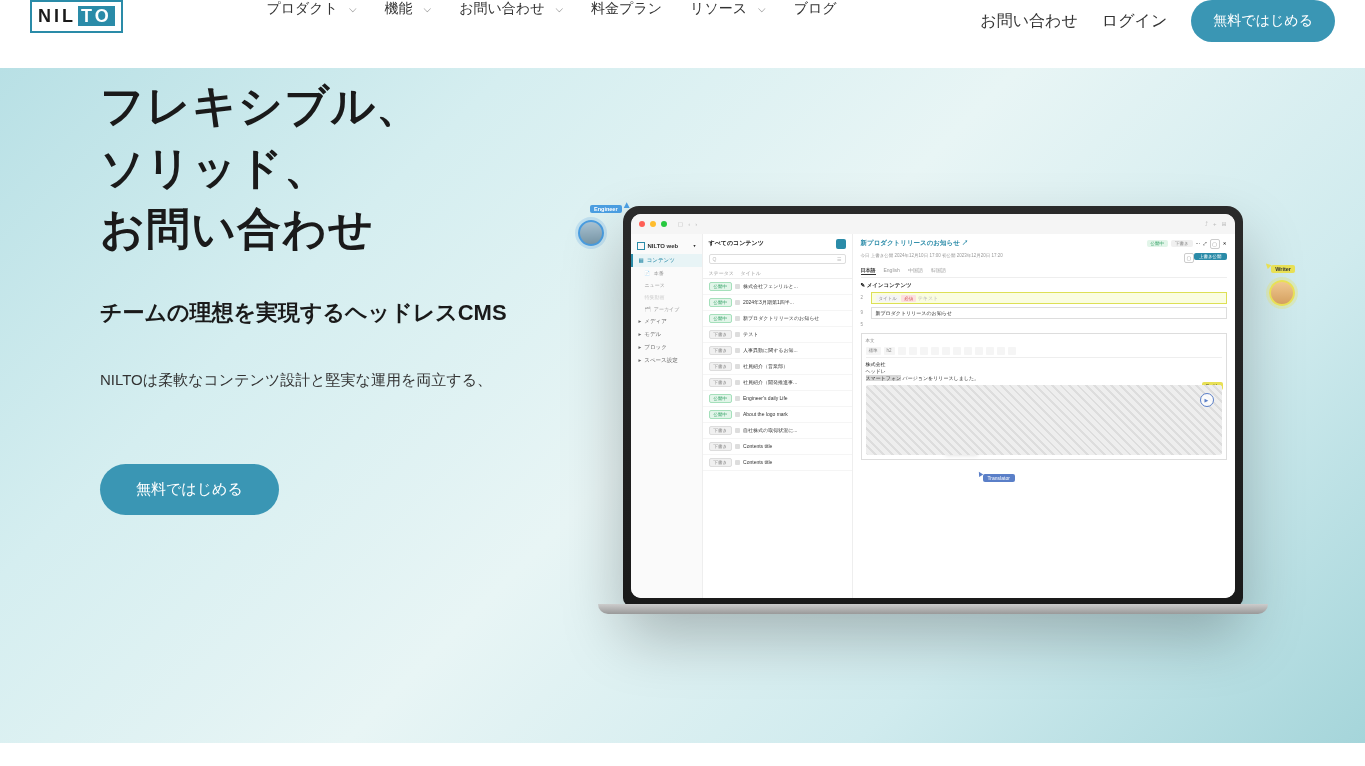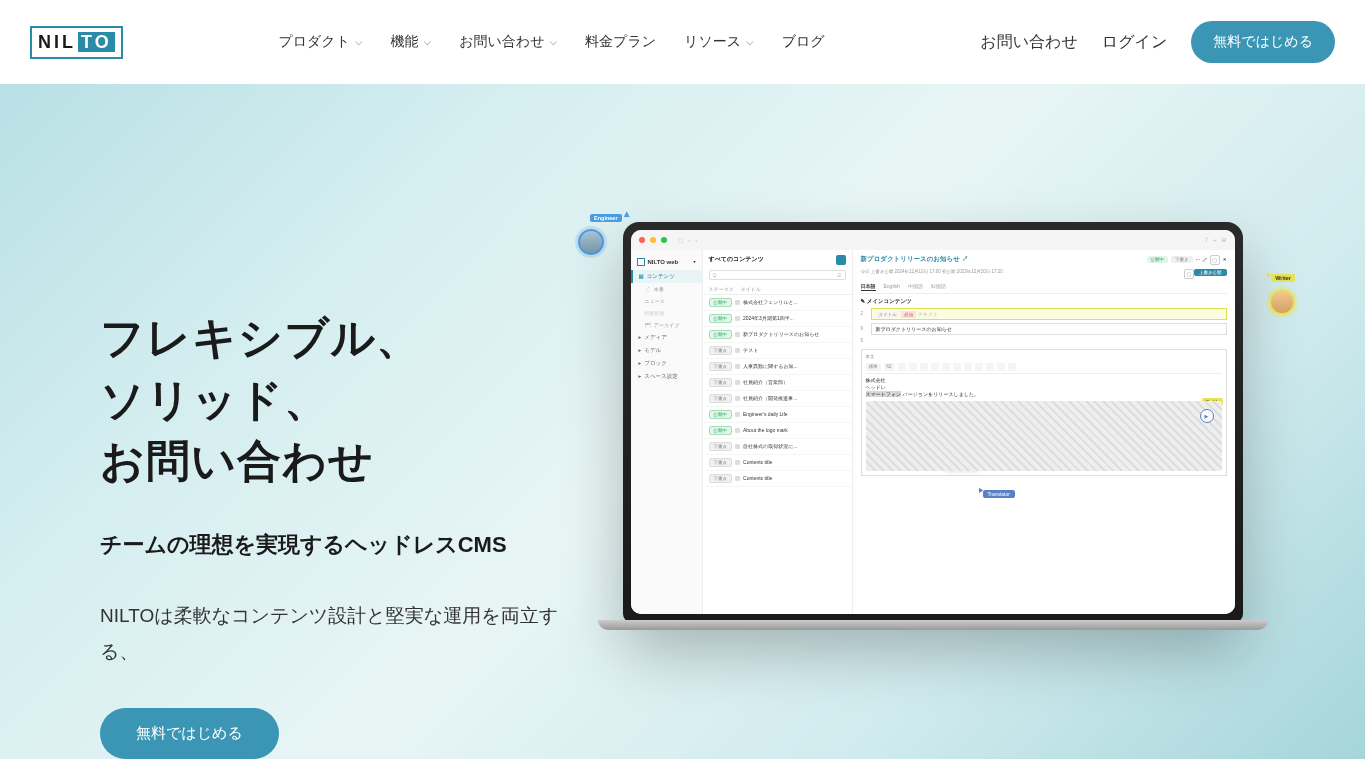--- a/index.html
+++ b/index.html
@@ -1,33 +1,33 @@
 <!DOCTYPE html>
 <html><head>
 <meta charset="utf-8">
 <style>
 *{box-sizing:border-box;margin:0;padding:0}
 body{font-family:-apple-system,BlinkMacSystemFont,"Hiragino Sans","Hiragino Kaku Gothic ProN",Meiryo,sans-serif;background:#fff;color:#1a1a1a;width:1365px;height:766px;overflow:hidden}
-header{height:84px;display:flex;align-items:center;justify-content:space-between;padding:0 30px;background:#fff;position:relative;z-index:10}
+header{height:68px;display:flex;align-items:flex-start;justify-content:space-between;padding:0 30px;background:#fff;position:relative;z-index:10}
 .logo{display:flex;align-items:center;gap:4px}
 .logo-box{display:flex;align-items:center;border:2px solid #2a8ba8;padding:4px 6px;position:relative}
 .logo-text{font-weight:700;font-size:18px;letter-spacing:3px;color:#1a1a1a}
 .logo-to{background:#2a8ba8;color:#fff;padding:0 3px;margin-left:2px}
 nav.main-nav{display:flex;gap:28px;align-items:center}
-.nav-item{display:flex;align-items:center;gap:5px;font-size:14px;color:#333;cursor:pointer;font-weight:500}
+.nav-item{display:flex;align-items:center;gap:11px;font-size:14px;color:#333;cursor:pointer;font-weight:500}
 .chev{font-size:10px;color:#888}
 .right-actions{display:flex;align-items:center;gap:24px}
 .link{font-size:16px;color:#333;cursor:pointer;font-weight:500}
 .btn-primary{background:#3a96b4;color:#fff;border:none;padding:12px 22px;border-radius:24px;font-size:14px;cursor:pointer;font-weight:500}
 .btn-outline{background:#fff;color:#333;border:1.5px solid #333;padding:14px 32px;border-radius:30px;font-size:15px;cursor:pointer;font-weight:500}
-.hero{height:675px;background:linear-gradient(135deg,#b8e0e5 0%,#d5eef0 25%,#e8f5f5 50%,#d0ebee 75%,#a5d5da 100%);display:flex;align-items:flex-end;padding:0 100px;position:relative}
+.hero{height:675px;background:linear-gradient(135deg,#b8e0e5 0%,#d5eef0 25%,#e8f5f5 50%,#d0ebee 75%,#a5d5da 100%);display:flex;align-items:flex-start;padding:7px 100px;position:relative}
 .hero-left{flex:0 0 500px;padding-right:30px}
 h1{font-size:44px;font-weight:700;line-height:1.4;color:#1a1a1a;margin-bottom:38px;letter-spacing:1px}
 .subtitle{font-size:22px;font-weight:700;color:#1a1a1a;margin-bottom:38px}
-.desc{font-size:19px;line-height:1.9;color:#333;margin-bottom:38px}
+.desc{font-size:15px;line-height:1.9;color:#333;margin-bottom:70px}
 .hero-buttons{display:flex;gap:20px}
 .hero-right{flex:1;position:relative;height:100%;display:flex;align-items:center;justify-content:center}
 .laptop{width:620px;height:400px;background:linear-gradient(180deg,#2a2a2a,#1a1a1a);border-radius:16px 16px 8px 8px;position:relative;box-shadow:0 30px 60px rgba(0,0,0,.25)}
 .laptop::after{content:"";position:absolute;bottom:-8px;left:-25px;right:-25px;height:10px;background:linear-gradient(180deg,#ccc,#999);border-radius:0 0 20px 20px}
 .screen{position:absolute;top:8px;left:8px;right:8px;bottom:8px;background:#fff;border-radius:10px;overflow:hidden;display:flex;flex-direction:column;font-size:7px}
 .chrome{height:20px;background:#f5f5f5;display:flex;align-items:center;padding:0 8px;gap:5px}
 .dot{width:6px;height:6px;border-radius:50%}
 .dot.r{background:#ff5f56}.dot.y{background:#ffbd2e}.dot.g{background:#27c93f}
 .app{flex:1;display:flex}
 .sidebar{width:72px;background:#fafafa;border-right:1px solid #eee;padding:4px 0}

